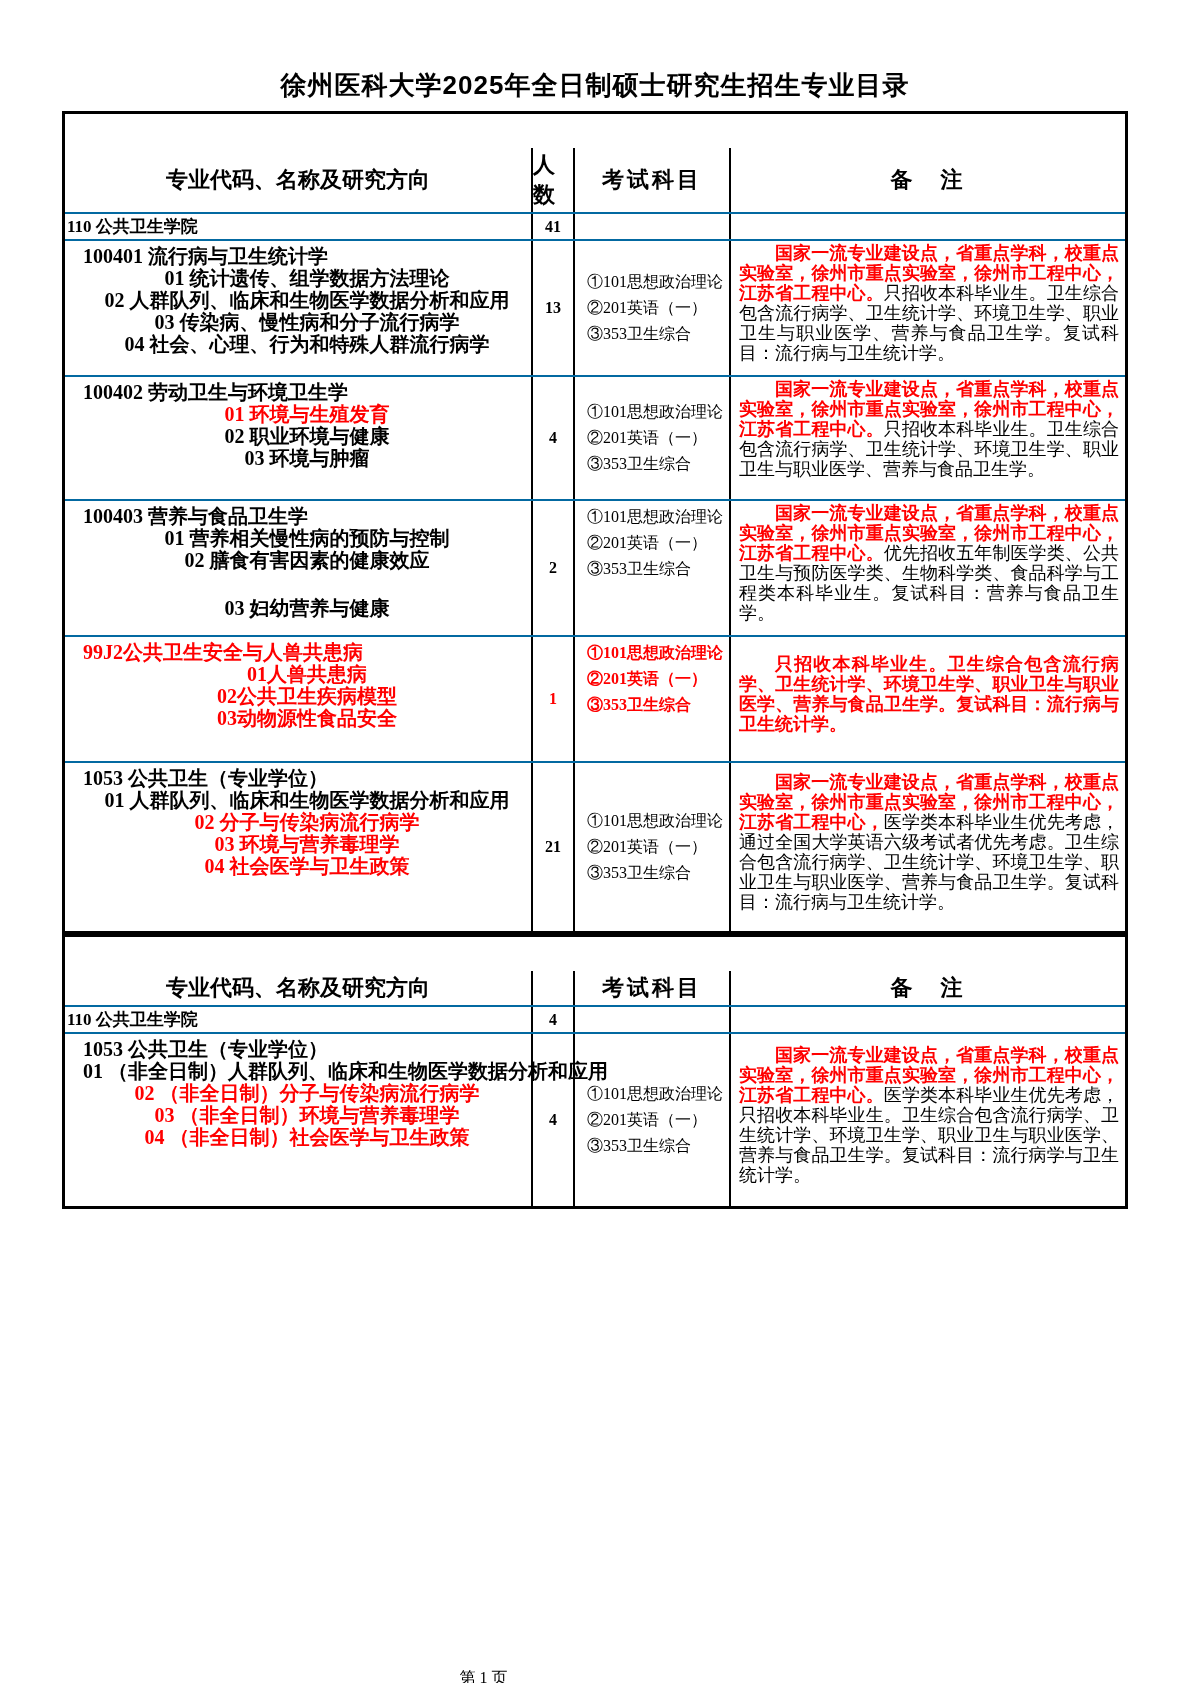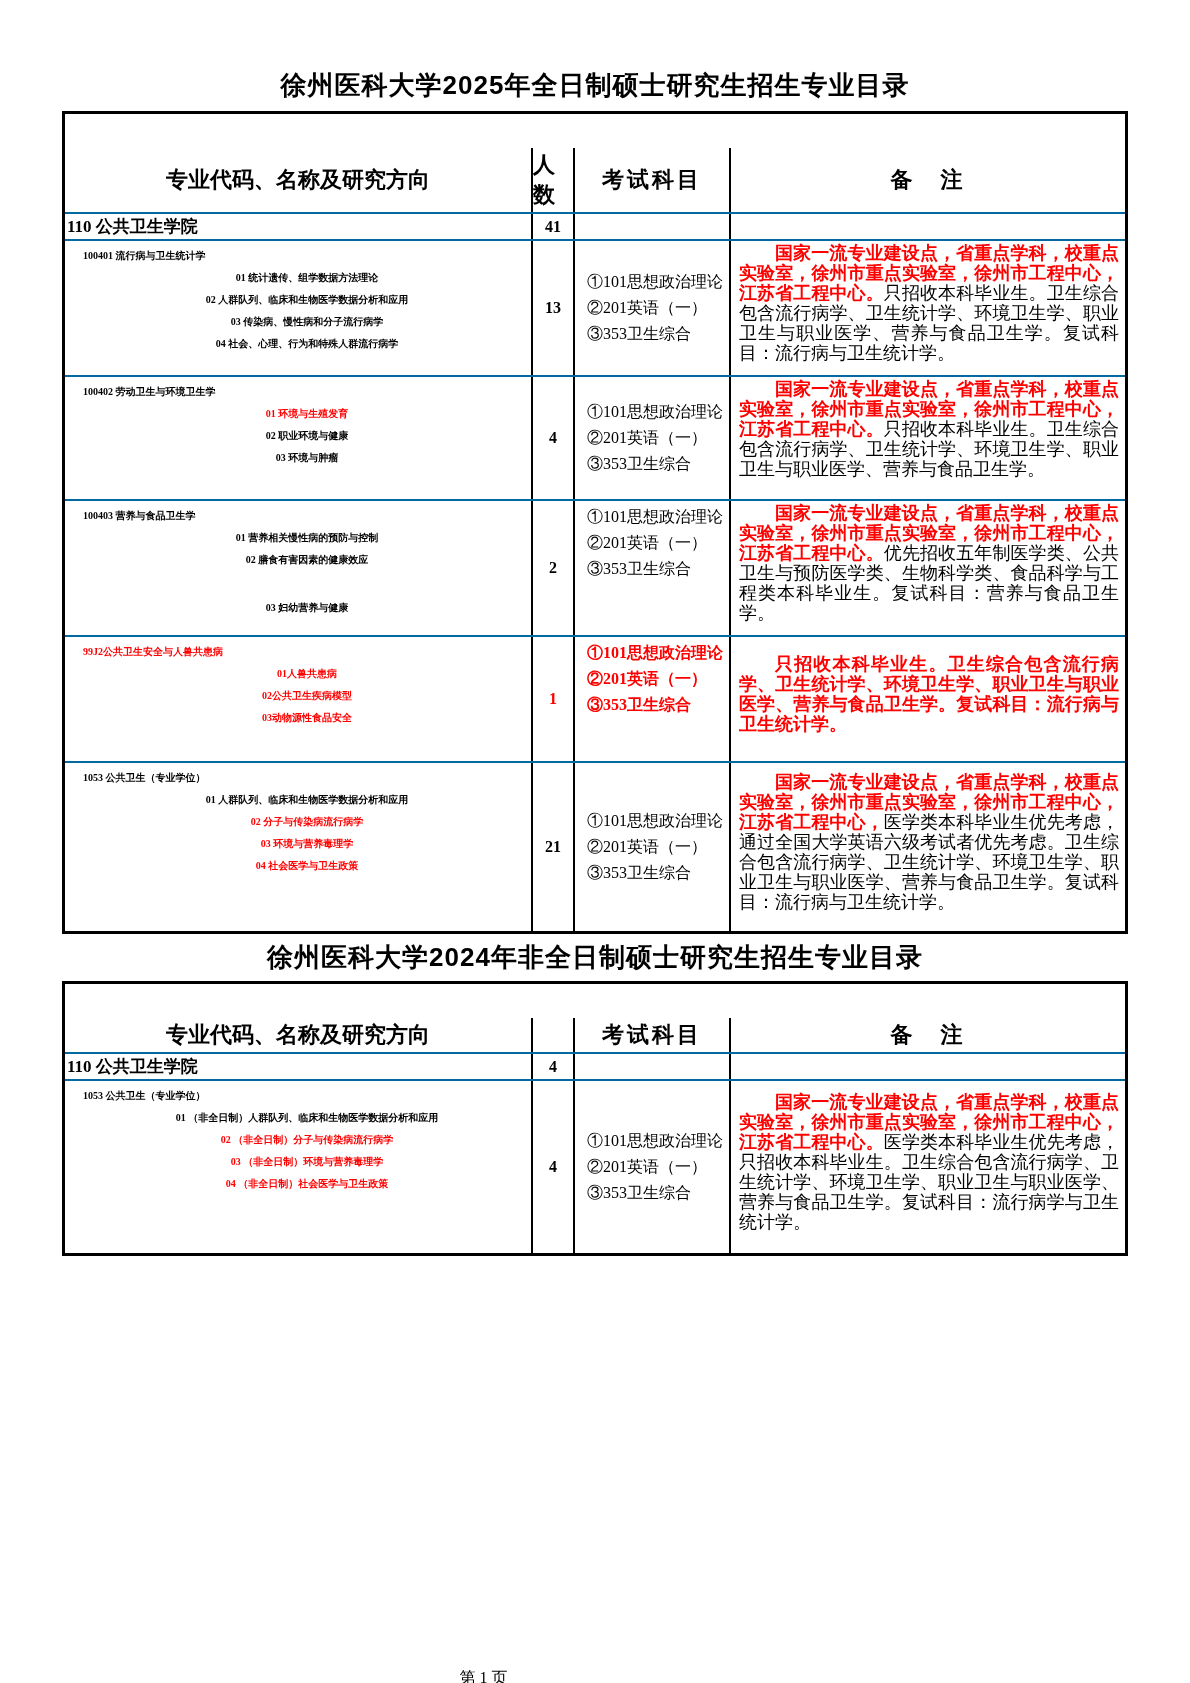--- a/index.html
+++ b/index.html
@@ -24,21 +24,21 @@
   .c3{width:156px;border-right:2px solid #000;display:flex;flex-direction:column;padding:3px 2px 3px 12px;}
   .c4{flex:1;display:flex;flex-direction:column;padding:2px 6px 12px 8px;}
   .vcenter{justify-content:center;}
   .vtop{justify-content:flex-start;}
   .hrow{min-height:28px;}
   .hc{display:flex;align-items:center;justify-content:center;font-weight:bold;font-size:22px;padding:2px 0;margin-top:34px;}
   .hc.sp{letter-spacing:3px;}
   .deptrow{min-height:25px;}
   .deptname{display:flex;align-items:center;font-weight:bold;font-size:17px;padding-left:2px;}
   .progcell{padding-top:4px;}
-  .pl{font-size:10px;font-weight:bold;line-height:22px;padding-left:18px;white-space:nowrap;}
+  .pl{font-size:20px;font-weight:bold;line-height:22px;padding-left:18px;white-space:nowrap;}
   .pl.dir{text-align:center;}
   .gap-above{margin-top:26px;}
   .el{font-size:16px;line-height:26px;white-space:nowrap;}
   .remark{margin:0;text-indent:2em;font-size:18px;line-height:20px;text-align:justify;}
   .red{color:var(--accent-red,#FF0000);font-weight:bold;}
   .r-h128{min-height:128px;}
   .r-h122{min-height:122px;}
   .r-h126{min-height:126px;}
   .r-h124{min-height:124px;}
   .r-h168{min-height:168px;}
@@ -155,21 +155,20 @@
         <div class="el">②201英语（一）</div>
         <div class="el">③353卫生综合</div>
       </div>
       <div class="cell c4 vcenter">
         <p class="remark"><span class="red">国家一流专业建设点，省重点学科，校重点实验室，徐州市重点实验室，徐州市工程中心，江苏省工程中心，</span><span>医学类本科毕业生优先考虑，通过全国大学英语六级考试者优先考虑。卫生综合包含流行病学、卫生统计学、环境卫生学、职业卫生与职业医学、营养与食品卫生学。复试科目：流行病与卫生统计学。</span></p>
       </div>
     </div>
 
   </div>
 
-  <div class="title title2">徐州医科大学2024年非全日制硕士研究生招生专业目录</div>
 
   <div class="table">
 
     <div class="trow hrow first">
       <div class="cell c1 hc">专业代码、名称及研究方向</div>
       <div class="cell c2 hc"></div>
       <div class="cell c3 hc sp" style="flex-direction:row;">考试科目</div>
       <div class="cell c4 hc sp" style="flex-direction:row;">备　注</div>
     </div>
 

